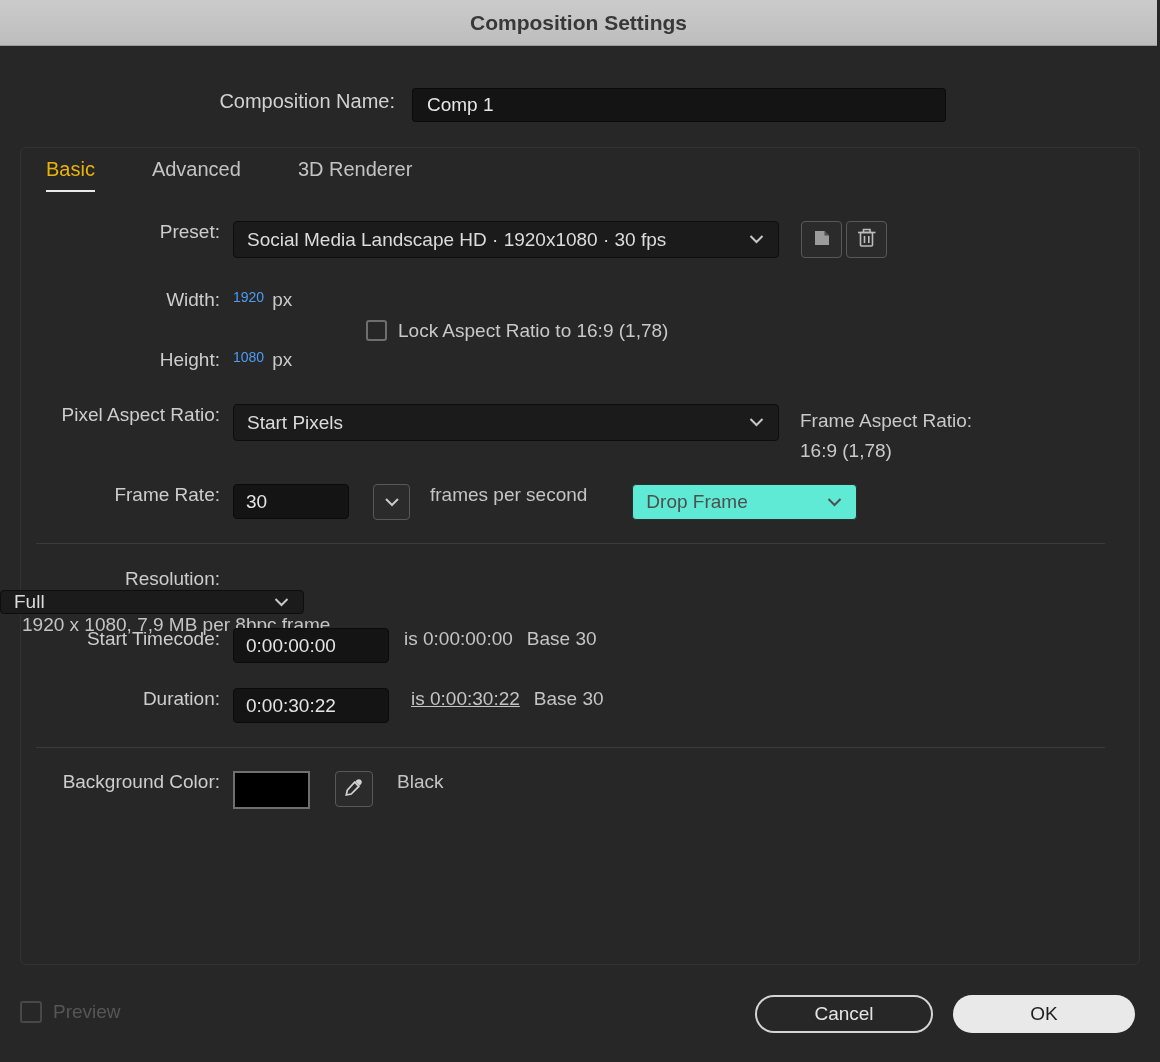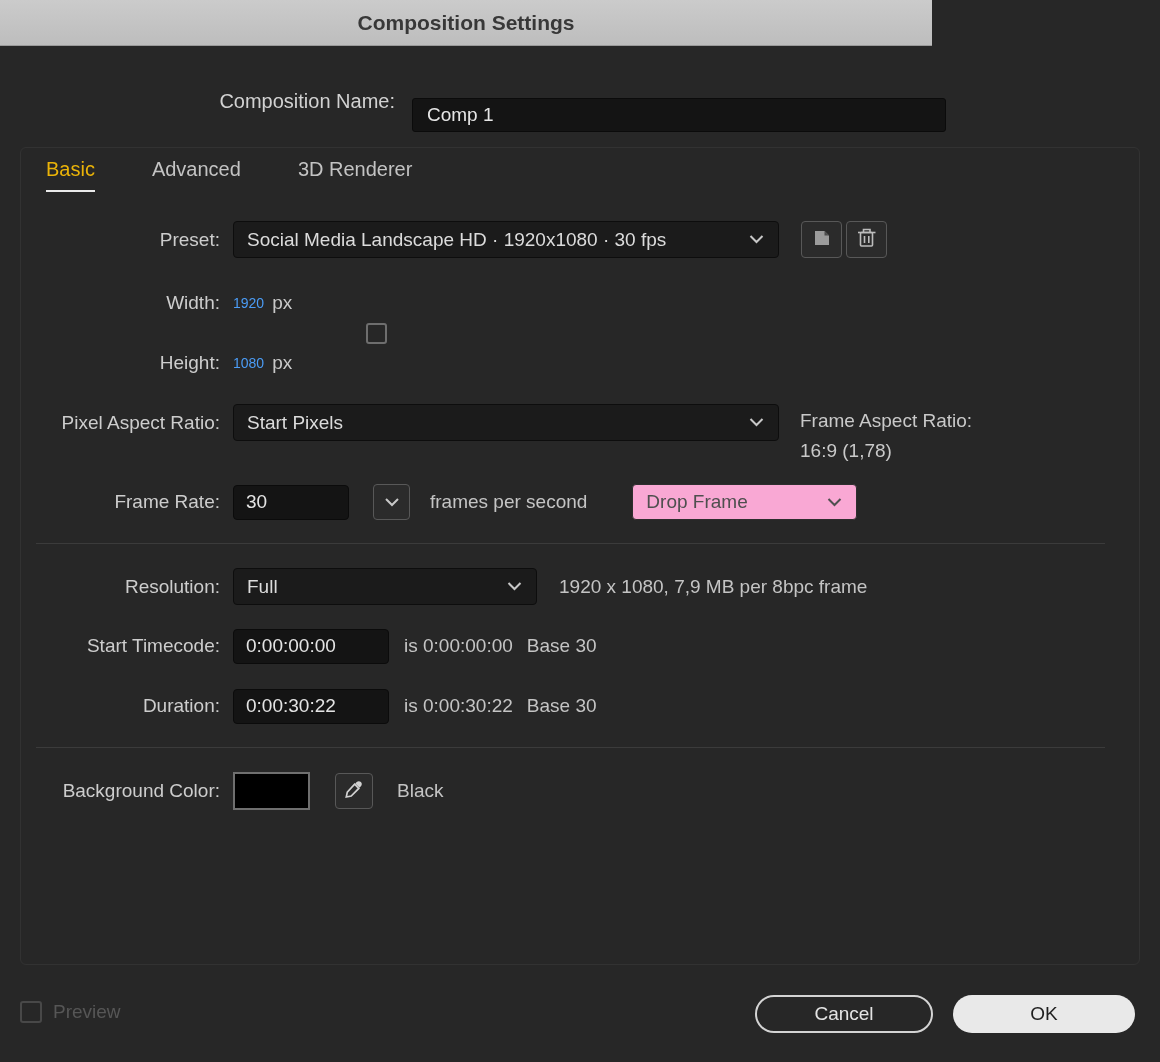--- a/index.html
+++ b/index.html
@@ -7,35 +7,35 @@
   body {
     font-family:"Liberation Sans","DejaVu Sans",sans-serif;
     background:#272727;
     color:#cdcdcd;
     overflow:hidden;
   }
   .dialog { position:relative; width:1160px; height:1062px; background:#272727; }
 
   
   .titlebar {
-    position:absolute; left:0; top:0; width:932px; height:46px;
+    position:absolute; left:0; top:0; width:1157px; height:46px;
     background:linear-gradient(#cbcbcb,#bdbdbd);
     display:flex; align-items:center; justify-content:center;
     font-size:21px; font-weight:bold; color:#383838;
     border-bottom:1px solid #9a9a9a;
   }
 
   
-  .frow { position:absolute; display:flex; align-items:center; }
+  .frow { position:absolute; display:flex; }
   .lbl { width:220px; margin-right:13px; text-align:right; font-size:19px; color:#cdcdcd; white-space:nowrap; }
 
   
   .compname-label { position:absolute; left:0; top:90px; width:395px; text-align:right; font-size:20px; color:#d2d2d2; }
   .compname-input {
-    position:absolute; left:412px; top:98px; width:534px; height:34px;
+    position:absolute; left:412px; top:88px; width:534px; height:34px;
     background:#141414; border:1px solid #0b0b0b; border-radius:3px;
     color:#e6e6e6; font-size:19px; padding:0 14px;
     font-family:"Liberation Sans","DejaVu Sans",sans-serif;
   }
 
   
   .panel {
     position:absolute; left:20px; top:147px; width:1120px; height:818px;
     border:1px solid #323232; border-radius:6px;
   }
@@ -45,21 +45,21 @@
 
   
   .dd {
     height:37px; background:#1b1b1b; border:1px solid #0d0d0d; border-radius:4px;
     display:flex; align-items:center; justify-content:space-between;
     padding:0 14px 0 13px; color:#dcdcdc; font-size:19px;
   }
   .dd-text { white-space:nowrap; overflow:hidden; }
   .chev { display:flex; align-items:center; margin-left:12px; flex:0 0 auto; }
 
-  .dd.disabled { background:#f9a8d4; border-color:#2e2e2e; color:#4f4f4f; }
+  .dd.disabled { background:#5eead4; border-color:#2e2e2e; color:#4f4f4f; }
 
   
   .tin {
     height:35px; background:#141414; border:1px solid #0b0b0b; border-radius:4px;
     color:#e4e4e4; font-size:19px; padding:0 12px;
     font-family:"Liberation Sans","DejaVu Sans",sans-serif;
   }
 
   
   .ibtn {
@@ -144,20 +144,21 @@
   </div>
 
   <div class="frow" style="top:289px; left:0; height:27px;">
     <div class="lbl">Width:</div>
     <span class="blue">1920</span>
     <span class="unit">px</span>
   </div>
 
   <div class="frow" style="top:320px; left:366px; height:27px;">
     <div class="checkbox"></div>
+    <span class="cb-label">Lock Aspect Ratio to 16:9 (1,78)</span>
   </div>
 
   <div class="frow" style="top:349px; left:0; height:27px;">
     <div class="lbl">Height:</div>
     <span class="blue">1080</span>
     <span class="unit">px</span>
   </div>
 
   <div class="frow" style="top:404px; left:0; height:37px;">
     <div class="lbl">Pixel Aspect Ratio:</div>
@@ -192,21 +193,21 @@
       <span class="chev">
         <svg width="15" height="9" viewBox="0 0 15 9">
             <path d="M1.5 1l6 6 6-6" fill="none" stroke="#4f4f4f" stroke-width="2"></path>
           </svg>
       </span>
     </div>
   </div>
 
   <div class="divider" style="top:543px;"></div>
 
-  <div class="frow" style="top:568px; left:0; height:37px;">
+  <div class="frow" style="top:568px; left:0; height:37px;flex-direction:column;">
     <div class="lbl">Resolution:</div>
     <div class="dd" style="width:304px;">
       <span class="dd-text">Full</span>
       <span class="chev">
         <svg width="15" height="9" viewBox="0 0 15 9">
             <path d="M1.5 1l6 6 6-6" fill="none" stroke="#c8c8c8" stroke-width="2"></path>
           </svg>
       </span>
     </div>
     <span class="infotext" style="margin-left:22px;">1920 x 1080, 7,9 MB per 8bpc frame</span>
@@ -215,21 +216,21 @@
   <div class="frow" style="top:628px; left:0; height:36px;">
     <div class="lbl">Start Timecode:</div>
     <input type="text" class="tin" style="width: 156px;" value="0:00:00:00">
     <span class="infotext" style="margin-left:15px;">is 0:00:00:00</span>
     <span class="infotext" style="margin-left:14px;">Base 30</span>
   </div>
 
   <div class="frow" style="top:688px; left:0; height:36px;">
     <div class="lbl">Duration:</div>
     <input type="text" class="tin" style="width: 156px;" value="0:00:30:22">
-    <span class="infotext" style="margin-left:15px;">is 0:00:30:22</span>
+    <span class="infotext" style="margin-left:22px;text-decoration:underline;">is 0:00:30:22</span>
     <span class="infotext" style="margin-left:14px;">Base 30</span>
   </div>
 
   <div class="divider" style="top:747px;"></div>
 
   <div class="frow" style="top:771px; left:0; height:40px;">
     <div class="lbl">Background Color:</div>
     <div class="swatch"></div>
     <div class="ibtn" style="margin-left:25px; width:38px; height:36px;">
       <span>

